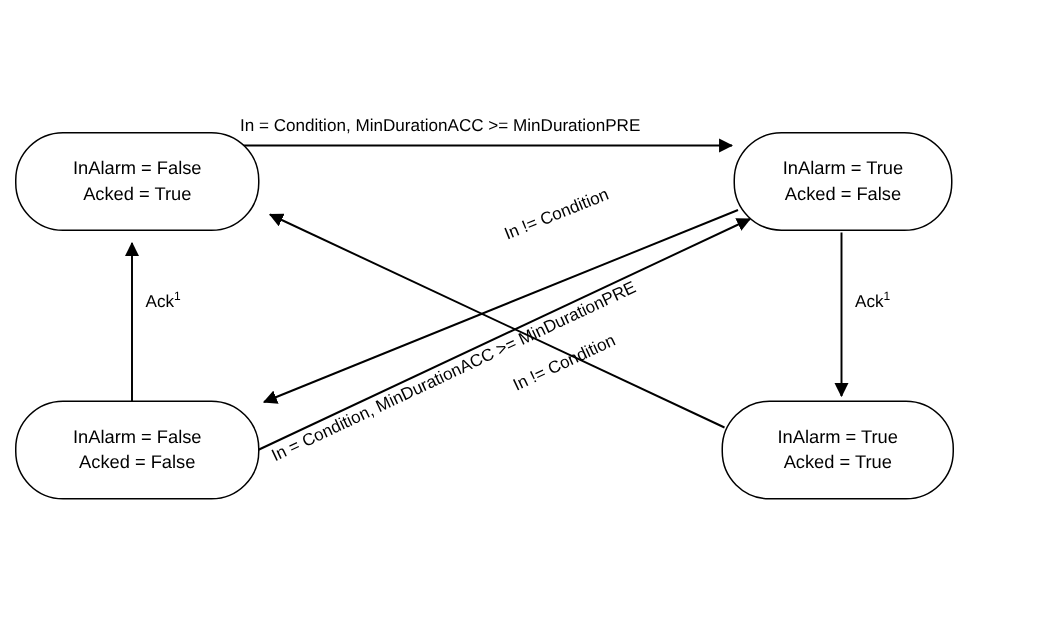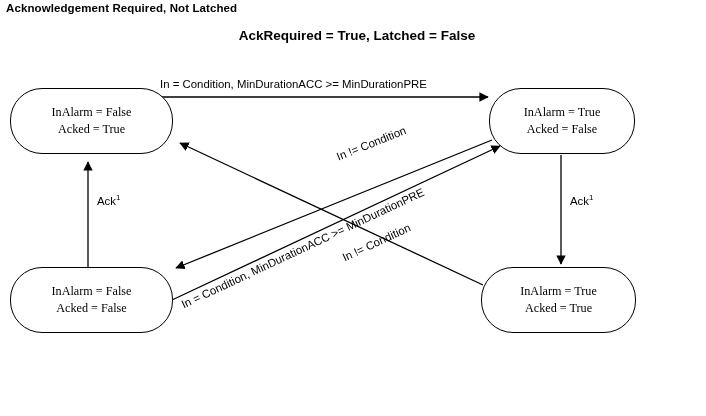--- a/index.html
+++ b/index.html
@@ -18,21 +18,21 @@
   .chart-title{
     position:absolute;left:0;top:28px;width:706px;
     text-align:center;
     font-size:13.5px;font-weight:bold;
     white-space:nowrap;
   }
   .chart-title span{position:relative;left:4px;}
 
   svg.canvas{position:absolute;left:0;top:0;width:706px;height:416px;}
 
-  .state-node{position:absolute;font-family:Liberation Serif, serif;}
+  .state-node{position:absolute;}
   .state-node .node-body{
     position:absolute;left:0;top:0;width:100%;height:100%;
     box-sizing:border-box;
     background:#ffffff;
     border:1.3px solid #000000;
     border-radius:32px;
   }
   .state-node .node-shadow{
     position:absolute;left:5px;top:5px;width:100%;height:100%;
     box-sizing:border-box;
@@ -61,25 +61,21 @@
     position:absolute;left:40px;top:380px;
     font-size:11.6px;white-space:nowrap;
   }
   .footnote sup{font-size:8.2px;vertical-align:super;}
 </style>
 </head>
 <body>
 
 <div id="diagram-root">
 
-  <div class="header-title">Acknowledgement Required, Not Latched</div>
 
-  <div class="chart-title">
-    <span>AckRequired = True, Latched = False</span>
-  </div>
 
   <svg class="canvas" viewBox="0 0 706 416" xmlns="http://www.w3.org/2000/svg">
     <defs>
       <marker id="arrowhead" viewBox="0 0 10 10" refX="9.2" refY="5" markerWidth="7.2" markerHeight="7.2" orient="auto-start-reverse">
         <path d="M 0 0 L 10 5 L 0 10 z" fill="#000000"></path>
       </marker>
     </defs>
 
     <line x1="92" y1="97" x2="488" y2="97" stroke="#000000" stroke-width="1.3" marker-end="url(#arrowhead)"></line>
     <line x1="92" y1="97" x2="92" y2="92" stroke="#000000" stroke-width="1.3"></line>

